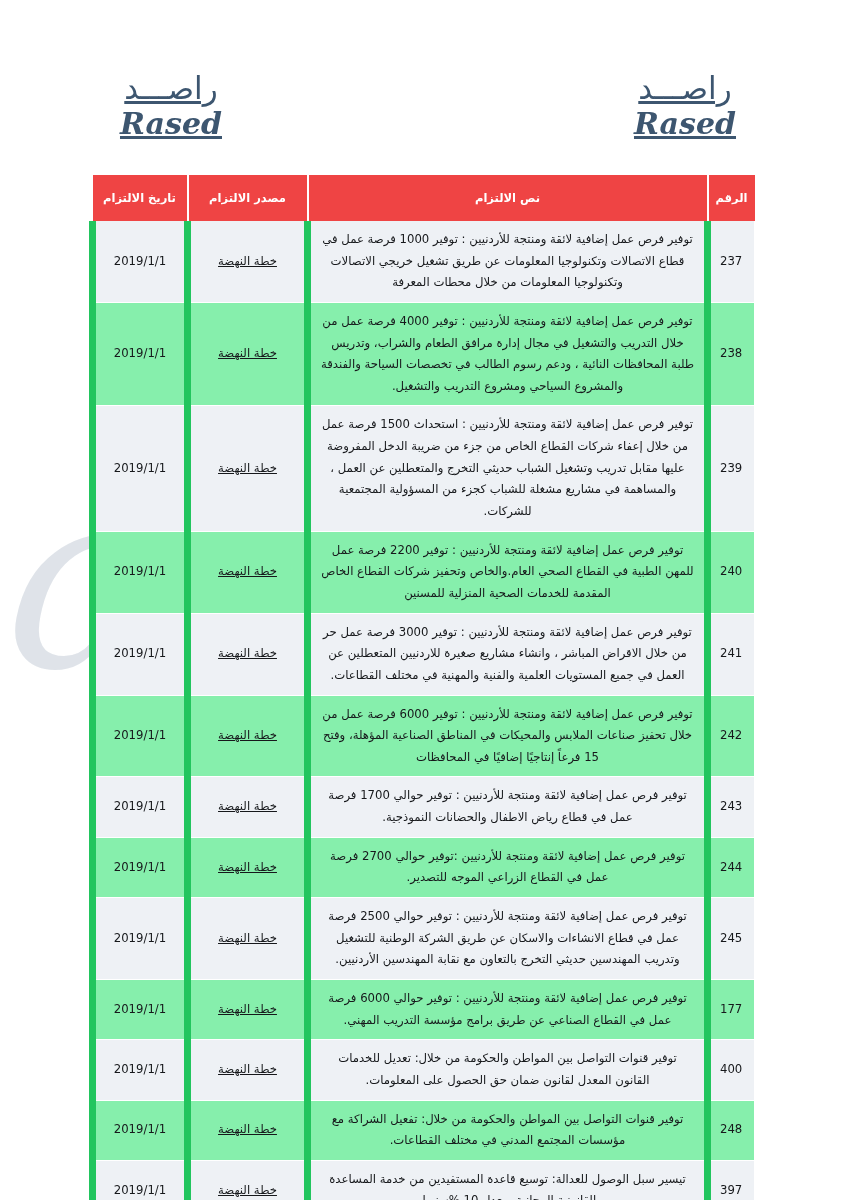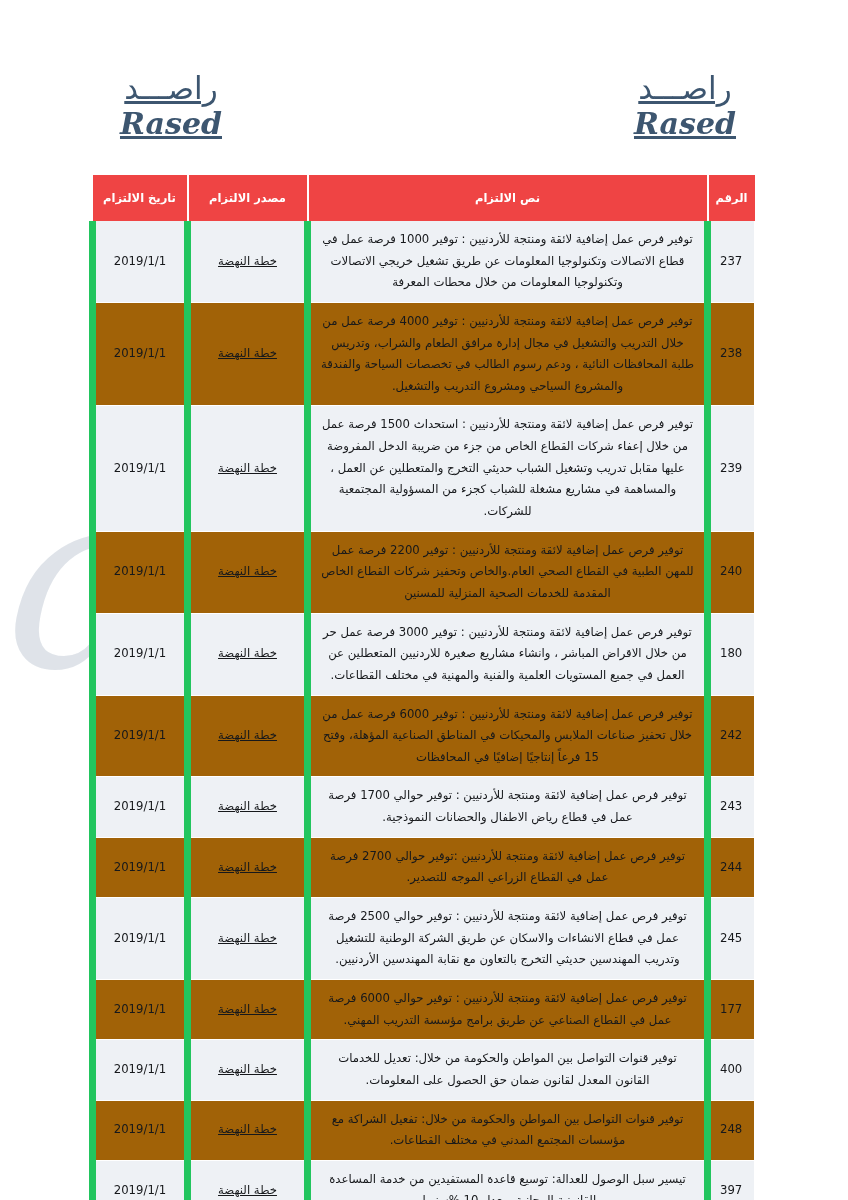--- a/index.html
+++ b/index.html
@@ -121,21 +121,21 @@
     font-size: 11.7px;
     line-height: 1.85;
     padding: 8px 9px;
     vertical-align: middle;
     border-left: 7px solid #22c55e;
     border-right: 1px solid #ffffff;
     border-bottom: 1px solid #ffffff;
     color: #16181b;
   }
   tbody tr.odd  td { background: #eef1f5; }
-  tbody tr.even td { background: #a16207; }
+  tbody tr.even td { background: #86efac; }
 
   
   col.c-num    { width: 47px;  }
   col.c-text   { width: 400px; }
   col.c-source { width: 120px; }
   col.c-date   { width: 95px;  }
 
   td.cell-num {
     font-size: 12.5px;
     direction: ltr;
@@ -212,21 +212,21 @@
             <td class="cell-source">خطة النهضة</td>
             <td class="cell-date">2019/1/1</td>
           </tr>
           <tr class="even">
             <td class="cell-num">240</td>
             <td class="cell-text">توفير فرص عمل إضافية لائقة ومنتجة للأردنيين : توفير 2200 فرصة عمل للمهن الطبية في القطاع الصحي العام.والخاص وتحفيز شركات القطاع الخاص المقدمة للخدمات الصحية المنزلية للمسنين</td>
             <td class="cell-source">خطة النهضة</td>
             <td class="cell-date">2019/1/1</td>
           </tr>
           <tr class="odd">
-            <td class="cell-num">180</td>
+            <td class="cell-num">241</td>
             <td class="cell-text">توفير فرص عمل إضافية لائقة ومنتجة للأردنيين : توفير 3000 فرصة عمل حر من خلال الاقراض المباشر ، وانشاء مشاريع صغيرة للاردنيين المتعطلين عن العمل في جميع المستويات العلمية والفنية والمهنية في مختلف القطاعات.</td>
             <td class="cell-source">خطة النهضة</td>
             <td class="cell-date">2019/1/1</td>
           </tr>
           <tr class="even">
             <td class="cell-num">242</td>
             <td class="cell-text">توفير فرص عمل إضافية لائقة ومنتجة للأردنيين : توفير 6000 فرصة عمل من خلال تحفيز صناعات الملابس والمحيكات في المناطق الصناعية المؤهلة، وفتح 15 فرعاً إنتاجيًا إضافيًا في المحافظات</td>
             <td class="cell-source">خطة النهضة</td>
             <td class="cell-date">2019/1/1</td>
           </tr>

